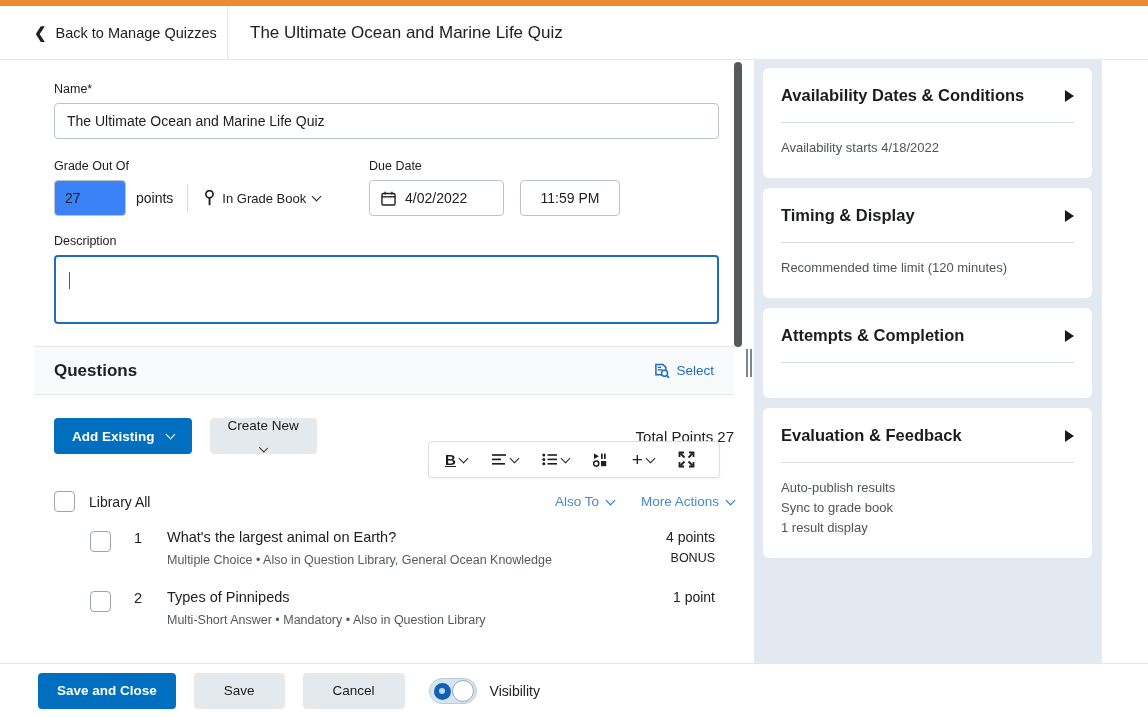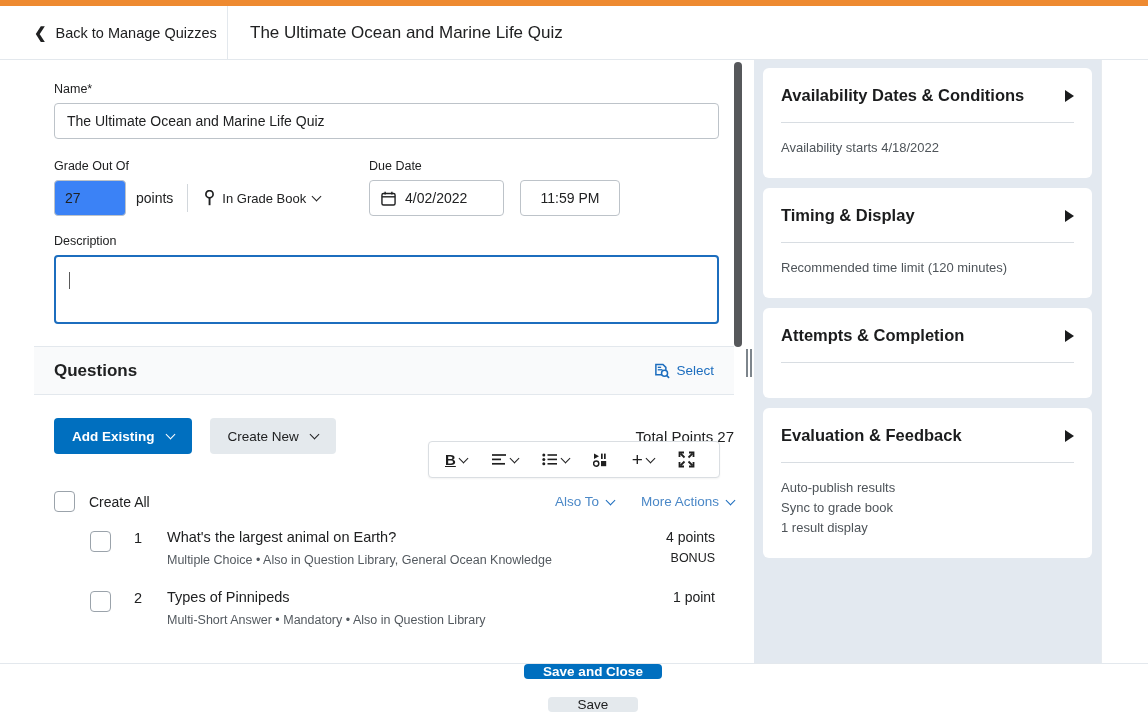--- a/index.html
+++ b/index.html
@@ -185,20 +185,21 @@
     font-family: "Liberation Sans", sans-serif;
   }
   .btn-primary .chev { border-color: #ffffff; }
   .btn-secondary {
     height: 36px; padding: 0 18px; margin-left: 18px;
     background: #E4E9ED; color: #202122;
     border: none; border-radius: 4px;
     font-size: 13.5px; cursor: pointer;
     display: flex; align-items: center; gap: 12px;
     font-family: "Liberation Sans", sans-serif;
+    flex-direction: column;
   }
   .total-points {
     margin-left: auto; font-size: 15px; color: #202122;
   }
 
   .select-all-row {
     margin-left: 54px; margin-top: 37px;
     display: flex; align-items: center; width: 680px;
   }
   .cbox {
@@ -287,21 +288,21 @@
   }
   .panel-line { font-size: 13px; color: #4E5459; line-height: 20px; }
 
   
   .bottom-bar {
     position: absolute; top: 663px; left: 0;
     width: 1148px; height: 54px;
     background: #ffffff;
     border-top: 1px solid #E3E8ED;
     display: flex; align-items: center;
-    padding-left: 38px; gap: 18px; flex-direction: column;
+    padding-left: 38px; gap: 18px;
   }
   .b-primary {
     height: 36px; padding: 0 19px;
     background: #006FBF; color: #fff; border: none; border-radius: 4px;
     font-size: 13.5px; font-weight: 700; cursor: pointer;
     font-family: "Liberation Sans", sans-serif;
   }
   .b-secondary {
     height: 36px; padding: 0 30px;
     background: #E4E9ED; color: #202122; border: none; border-radius: 4px;
@@ -486,21 +487,21 @@
           </button>
           <button class="btn-secondary">
             <span>Create New</span>
             <span class="chev small"></span>
           </button>
           <span class="total-points">Total Points 27</span>
         </div>
 
         <div class="select-all-row">
           <span class="cbox"></span>
-          <span class="select-all-label">Create All</span>
+          <span class="select-all-label">Library All</span>
           <span class="menus">
             <span class="link-menu">
               <span>Also To</span>
               <span class="chev small blue"></span>
             </span>
             <span class="link-menu">
               <span>More Actions</span>
               <span class="chev small blue"></span>
             </span>
           </span>

